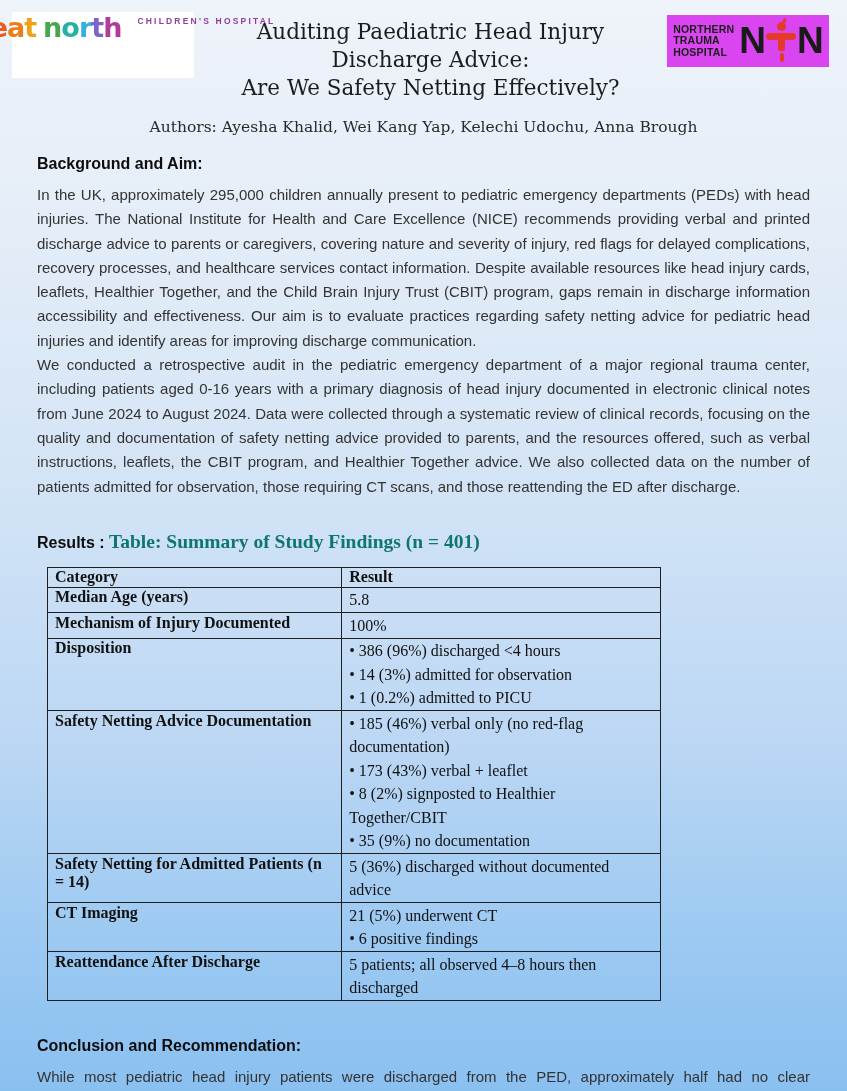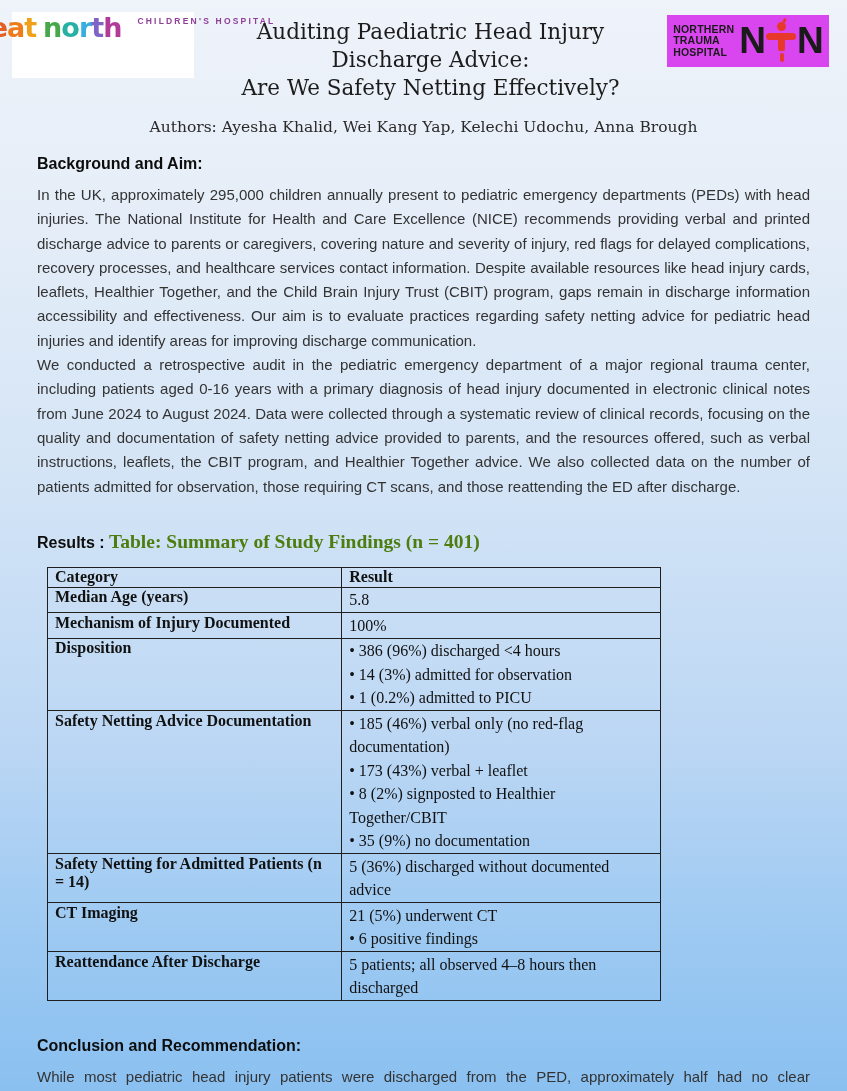--- a/index.html
+++ b/index.html
@@ -54,21 +54,21 @@
     font-weight: bold; font-size: 16px; color: #0d0d0d; margin-top: 30px; margin-bottom: 10px;
   }
   .section-heading.first { margin-top: 19px; }
   .para {
     font-size: 15px; line-height: 24.3px; text-align: justify; color: #333333;
   }
 
   
   .results-line { margin-top: 32px; margin-bottom: 14px; }
   .results-prefix { font-weight: bold; font-size: 16px; color: #0d0d0d; }
-  .results-main { font-family: "Liberation Serif", serif; font-weight: bold; font-size: 19.5px; color: #4d7c0f; }
+  .results-main { font-family: "Liberation Serif", serif; font-weight: bold; font-size: 19.5px; color: #0f766e; }
 
   
   .results-table {
     border-collapse: collapse; width: 614px; margin-left: 10px;
     font-family: "Liberation Serif", serif; font-size: 16px; color: #111;
   }
   .results-table td, .results-table th {
     border: 1.6px solid #1f1f1f; padding: 0.5px 7px; vertical-align: top; text-align: left;
   }
   .results-table .cat { font-weight: bold; width: 48%; }

